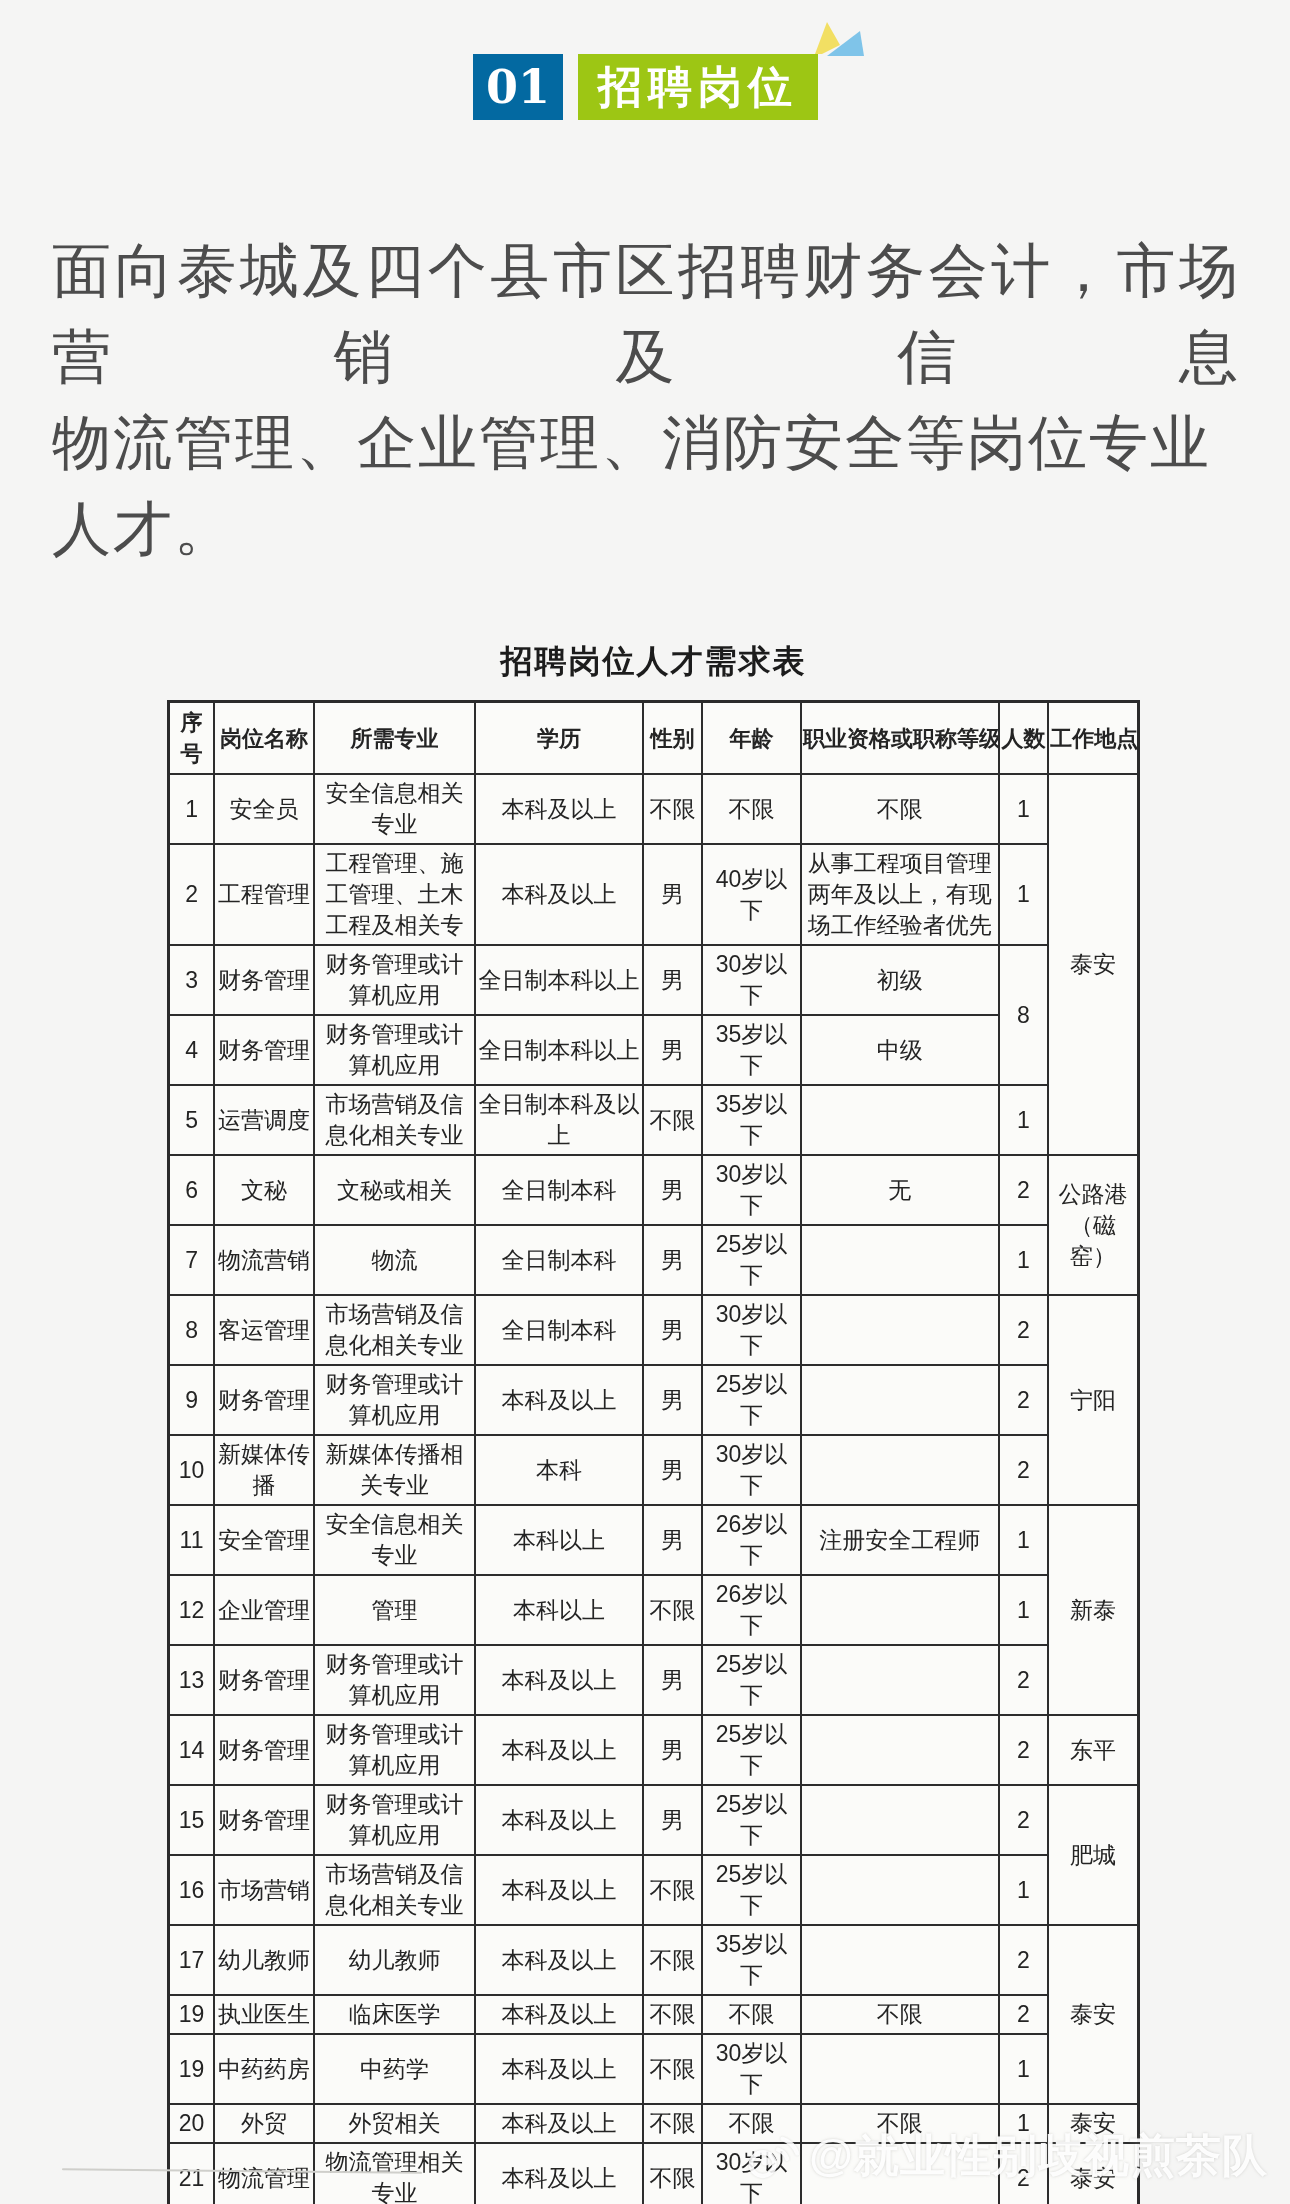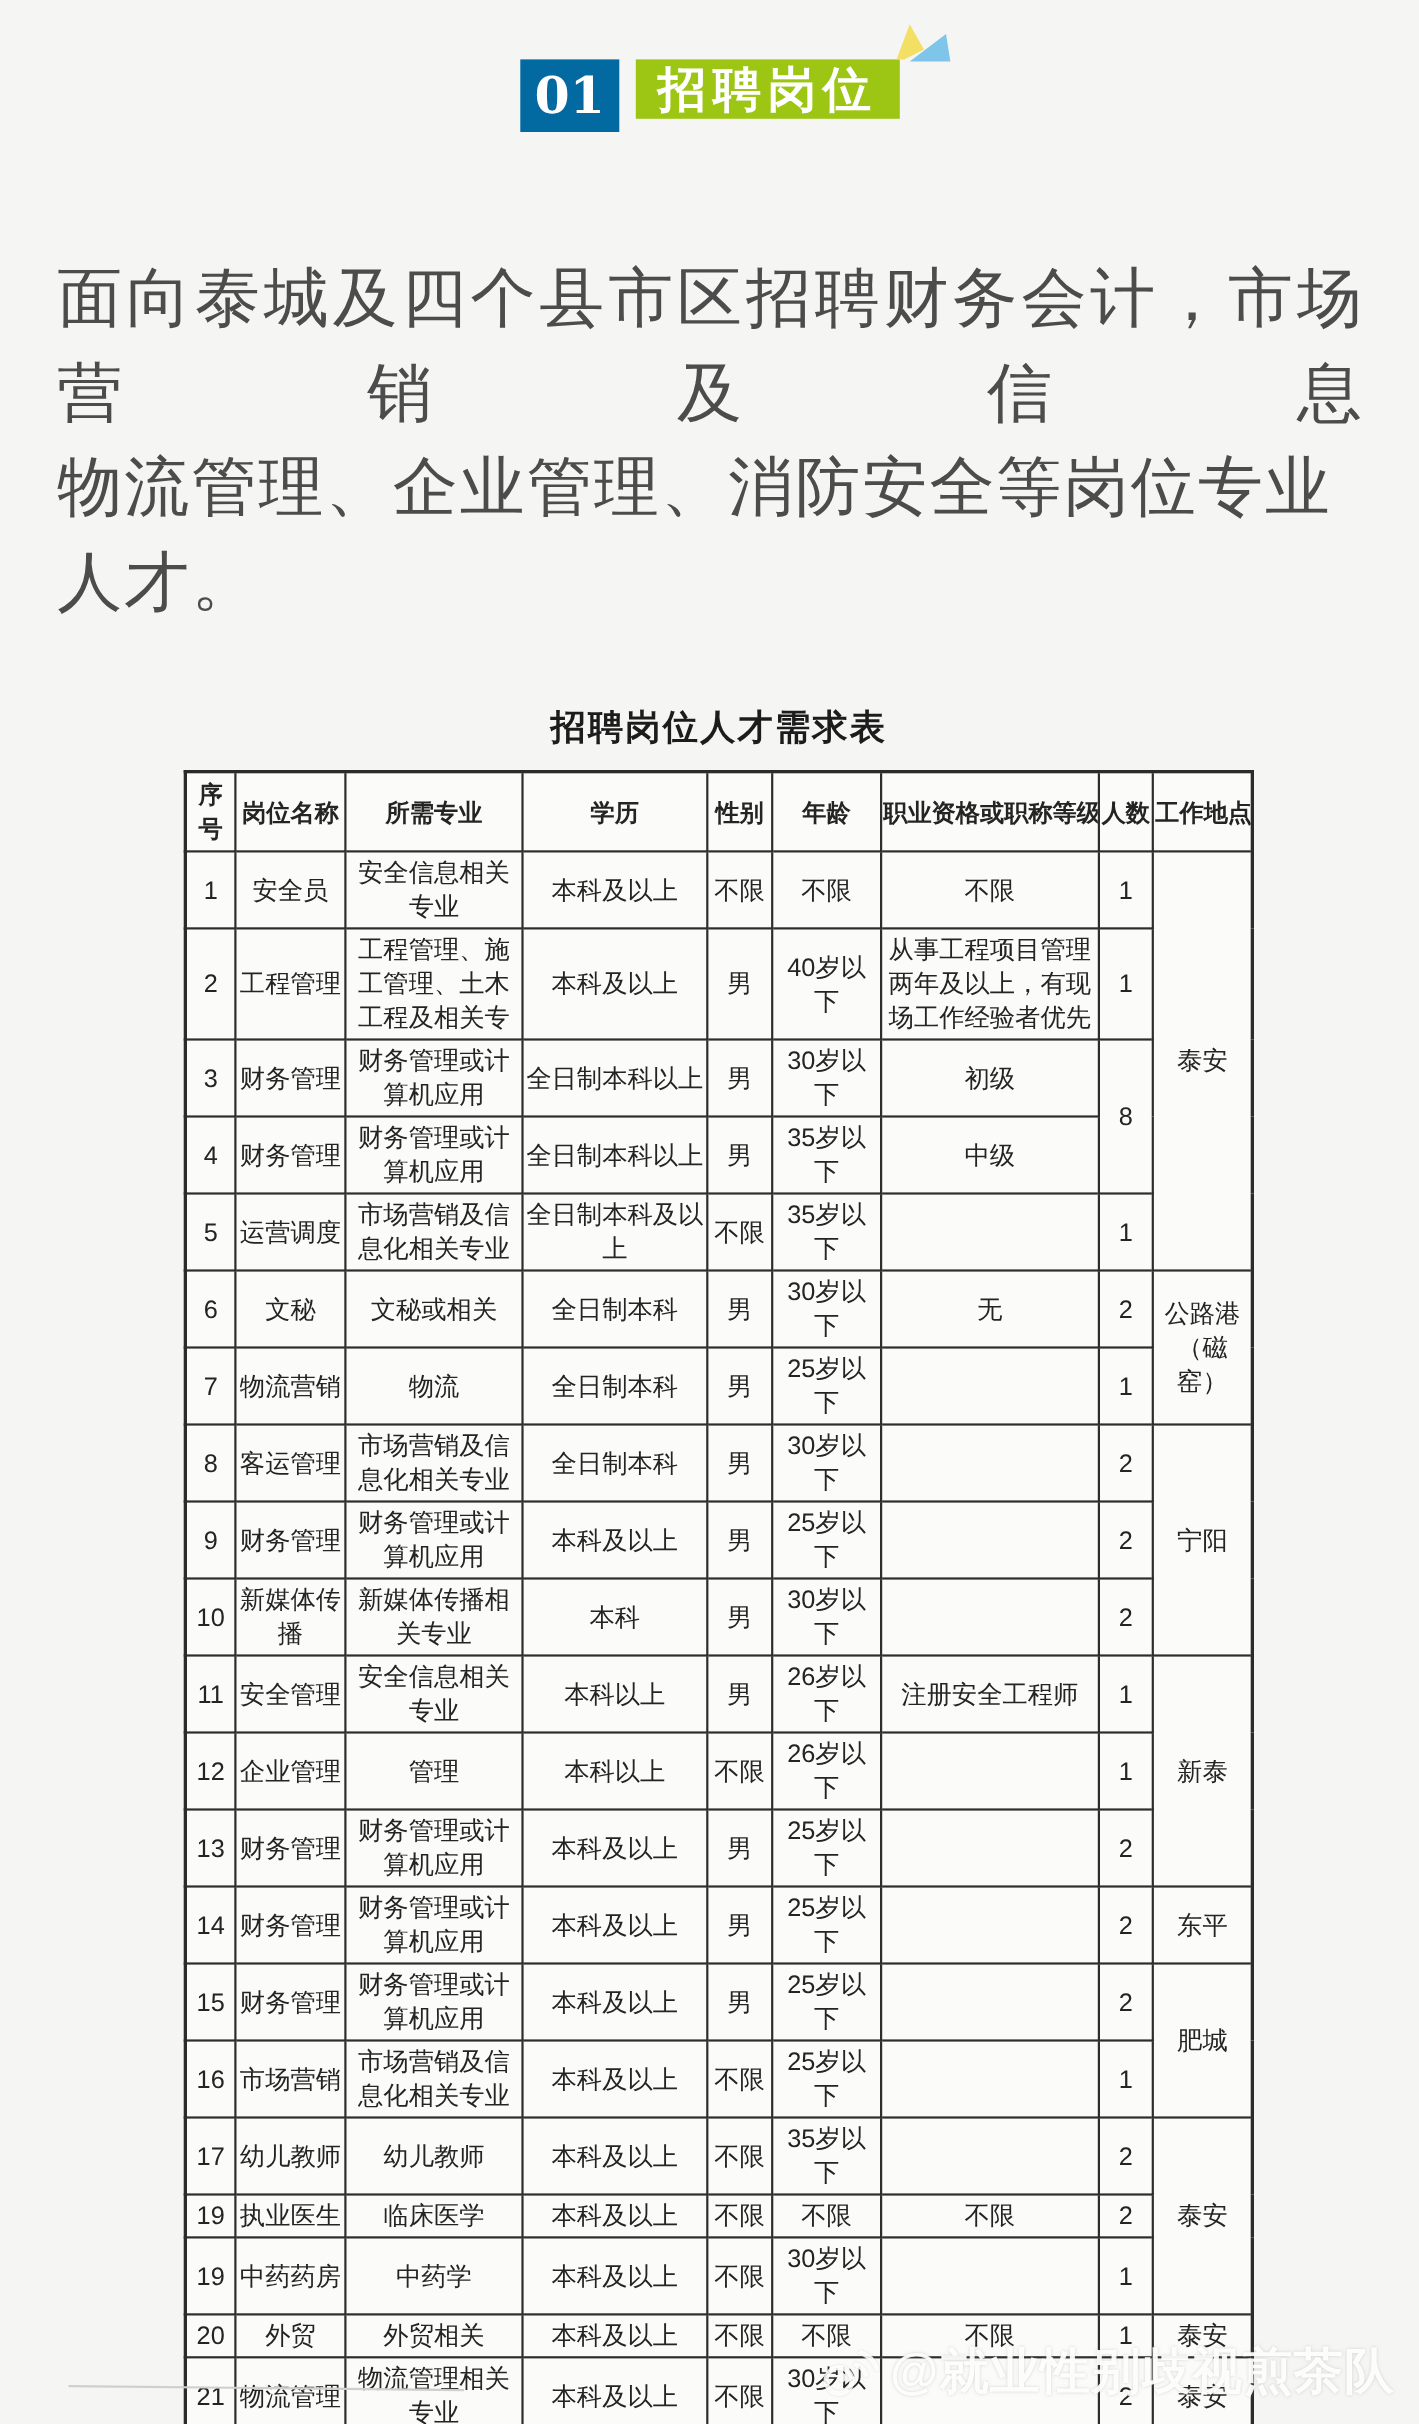--- a/index.html
+++ b/index.html
@@ -10,21 +10,21 @@
     position:relative;
     overflow:hidden;
   }
   
   .num-box {
     position:absolute; left:473px; top:54px; width:90px; height:66px;
     display:flex; align-items:center; justify-content:center;
     color:#fff; font-family:"DejaVu Serif", serif; font-size:46px; font-weight:700;
   }
   .title-box {
-    position:absolute; left:578px; top:54px; width:240px; height:54px;
+    position:absolute; left:578px; top:54px; width:240px; height:66px;
     display:flex; align-items:center; justify-content:center;
     color:#fff; font-size:44px; font-weight:700; letter-spacing:6px;
   }
   .deco { position:absolute; left:812px; top:20px; width:56px; height:38px; }
   
   .intro {
     position:absolute; left:52px; top:228px; width:1188px;
     font-size:59px; line-height:86px; color:#4c4c4c; letter-spacing:2px;
   }
   .intro-line:not(:last-child) { text-align:justify; text-align-last:justify; }

